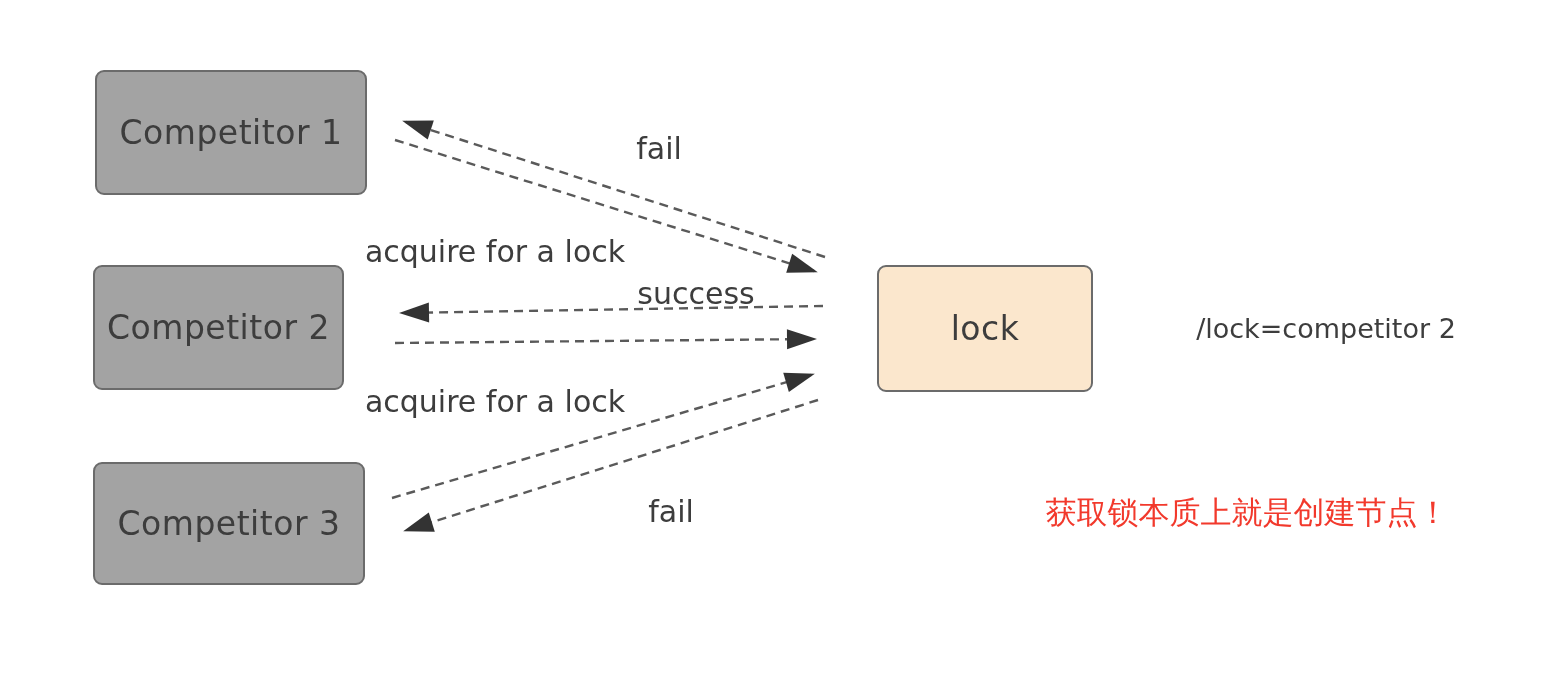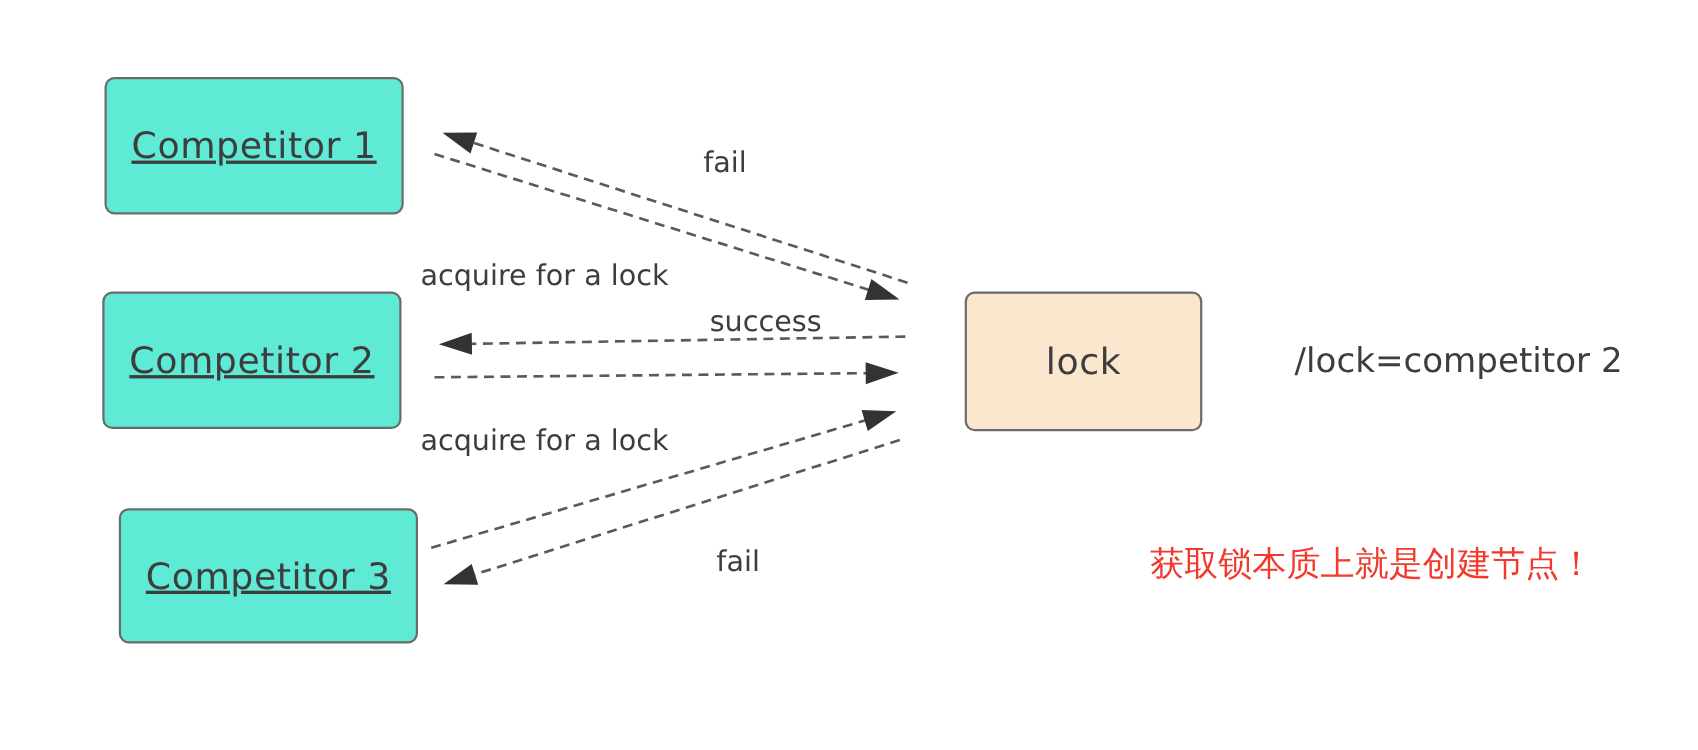--- a/index.html
+++ b/index.html
@@ -29,44 +29,44 @@
     box-sizing: border-box;
     border: 2.5px solid #6b6b6b;
     border-radius: 9px;
     display: flex;
     align-items: center;
     justify-content: center;
     font-size: 33px;
     letter-spacing: 0.5px;
     color: #3d3d3d;
   }
-  .node.competitor { background: #5eead4; text-decoration: underline; }
+  .node.competitor { background: #a3a3a3; }
   .node.etcd { background: #fbe7cd; }
   #node-competitor1 { left: 95px;  top: 70px;  width: 272px; height: 125px; }
-  #node-competitor2 { left: 93px;  top: 265px; width: 272px; height: 125px; }
-  #node-competitor3 { left: 93px;  top: 462px; width: 272px; height: 123px; margin-left: 15px; }
+  #node-competitor2 { left: 93px;  top: 265px; width: 251px; height: 125px; }
+  #node-competitor3 { left: 93px;  top: 462px; width: 272px; height: 123px; }
   #node-etcd        { left: 877px; top: 265px; width: 216px; height: 127px; }
   .edge-label {
     position: absolute;
     transform: translate(-50%, -50%);
-    font-size: 26px;
+    font-size: 30px;
     white-space: nowrap;
     color: #3d3d3d;
   }
   #label-fail-top        { left: 659px;  top: 148px; }
   #label-acquire-top     { left: 495px;  top: 251px; }
   #label-success         { left: 696px;  top: 293px; }
   #label-acquire-bottom  { left: 495px;  top: 401px; }
   #label-fail-bottom     { left: 671px;  top: 511px; }
   .lock-value {
     position: absolute;
     left: 1326px;
     top: 328px;
     transform: translate(-50%, -50%);
-    font-size: 31px;
+    font-size: 27px;
     white-space: nowrap;
     color: #3d3d3d;
   }
   .annotation {
     position: absolute;
     left: 1247px;
     top: 483px;
     transform: translate(-50%, -50%);
     font-size: 31px;
     white-space: nowrap;

